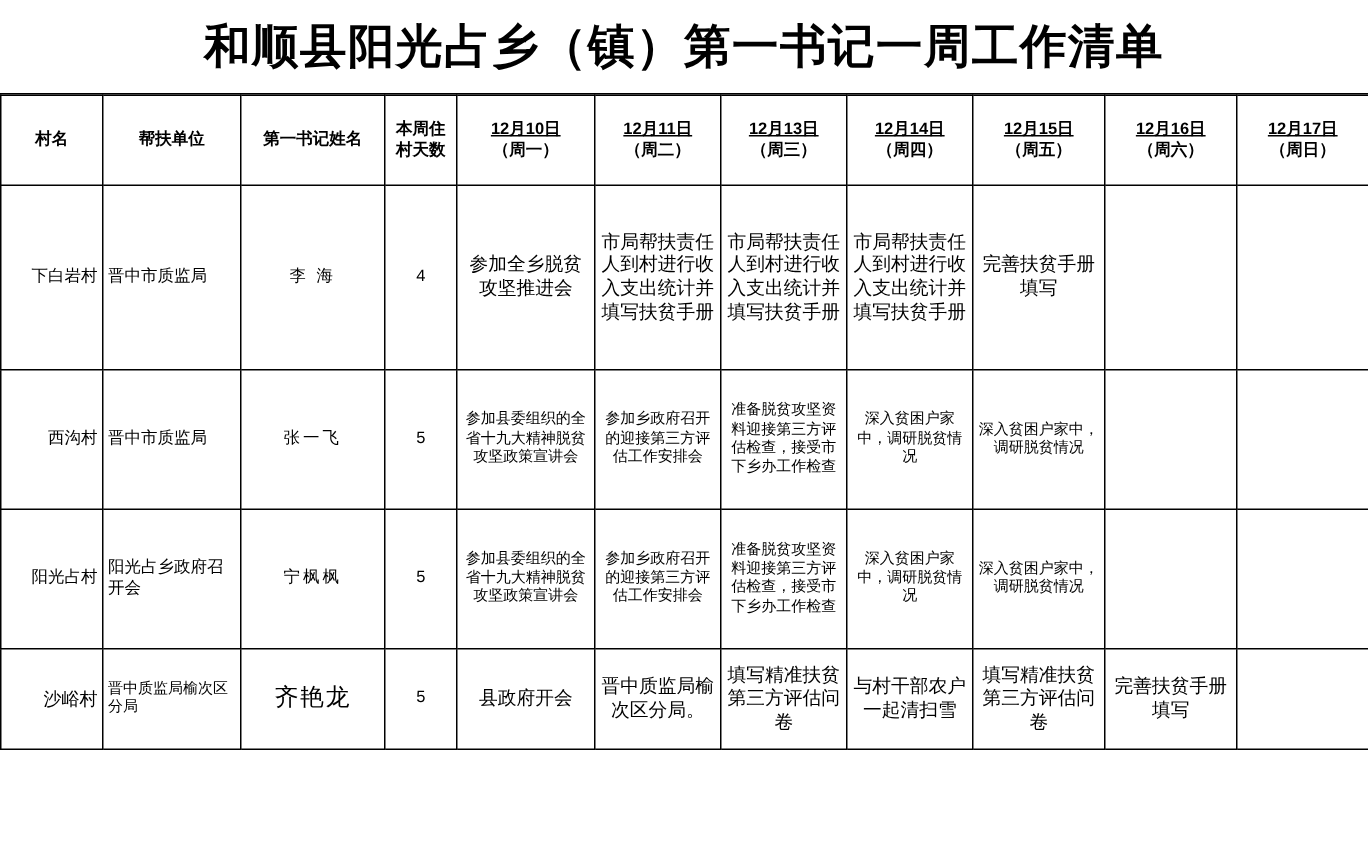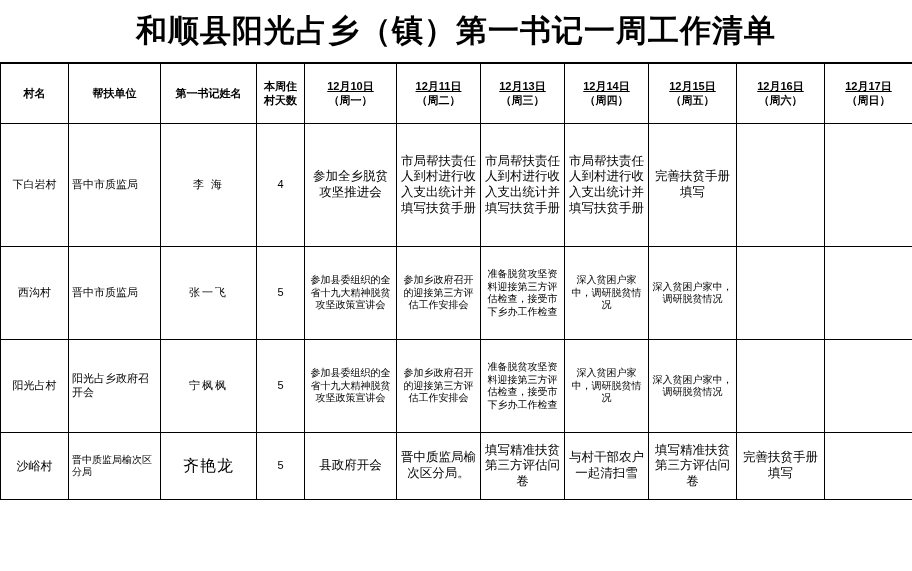--- a/index.html
+++ b/index.html
@@ -68,21 +68,21 @@
   }
   .hdr .d1 {
     display: block;
     text-decoration: underline;
   }
   .hdr .d2 {
     display: block;
   }
   .vname {
     font-size: 14px;
-    text-align: center;
+    text-align: right;
     padding-left: 5px;
   }
   .unit {
     font-size: 12px;
     text-align: left;
     padding-left: 4px;
     line-height: 1.3;
     margin-left: 20px;
   }
   .person {

